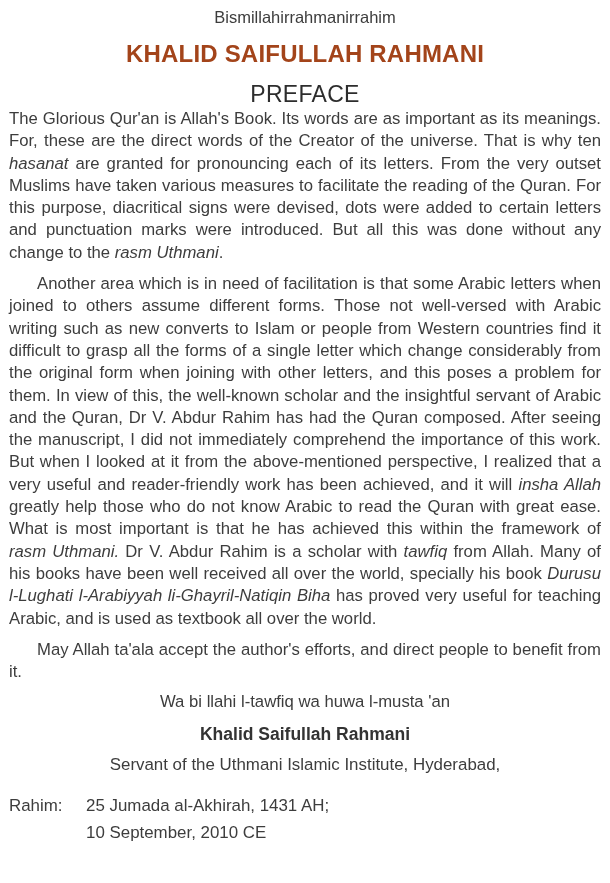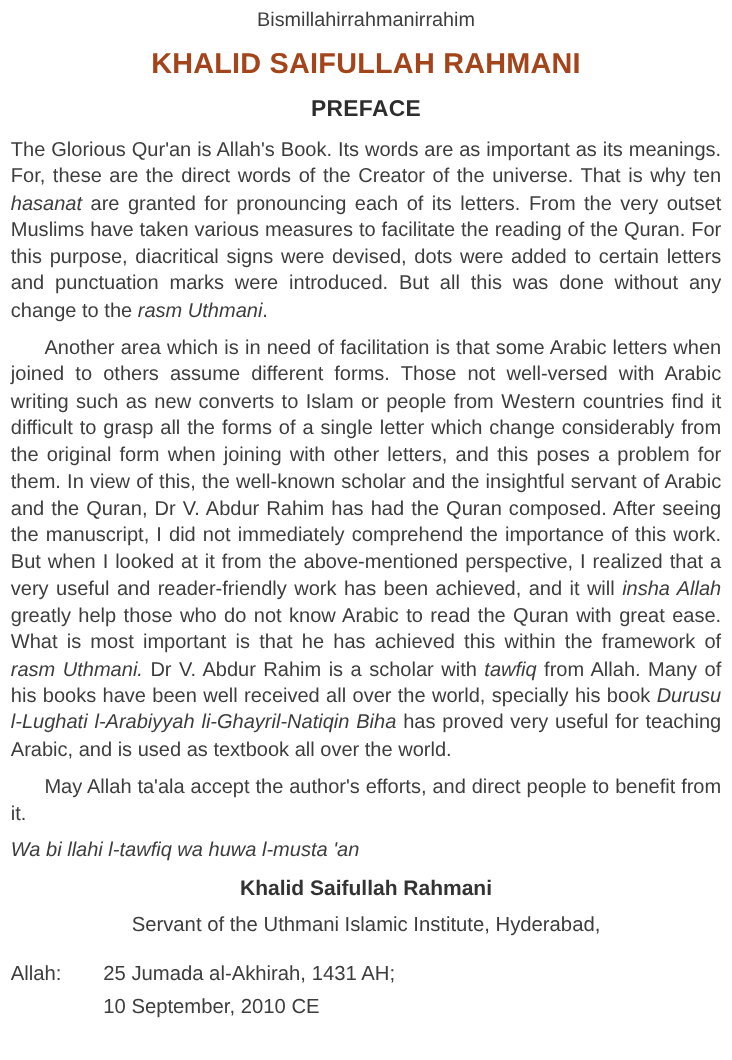--- a/index.html
+++ b/index.html
@@ -28,36 +28,35 @@
   .author-heading {
     text-align: center;
     font-size: 24px;
     font-weight: bold;
     color: var(--accent);
     letter-spacing: 0.2px;
     margin-bottom: 13px;
   }
   .preface-heading {
     text-align: center;
-    font-size: 19px;
-    font-weight: bold;
+    font-size: 23px;
+    font-weight: normal;
     color: var(--heading);
     letter-spacing: 0.3px;
-    margin-bottom: 11px;
   }
   p.body-par {
     font-size: 16.7px;
     line-height: 22.3px;
     text-align: justify;
     color: var(--text);
     margin-bottom: 9px;
   }
   p.body-par.indent { text-indent: 28px; }
   .dua-line {
-    font-style: italic;
+    text-align: center;
     font-size: 16.7px;
     margin: 4px 0 12px 0;
   }
   .sig-name {
     text-align: center;
     font-weight: bold;
     font-size: 17.5px;
     color: #333333;
     margin-bottom: 9px;
   }
@@ -94,20 +93,20 @@
   <p class="body-par indent"><span>May Allah ta'ala accept the author's efforts, and direct people to benefit from it.</span></p>
 
   <div class="dua-line">Wa bi llahi l-tawfiq wa huwa l-musta 'an</div>
 
   <div class="sig-name">Khalid Saifullah Rahmani</div>
 
   <div class="sig-role">Servant of the Uthmani Islamic Institute, Hyderabad,</div>
 
 
   <div class="dated-row">
-    <span class="dated-label">Allah:</span>
+    <span class="dated-label">Rahim:</span>
     <span class="dated-lines">
       <span>25 Jumada al-Akhirah, 1431 AH;</span>
       <span>10 September, 2010 CE</span>
     </span>
   </div>
 
 </div>
 
 </body></html>

